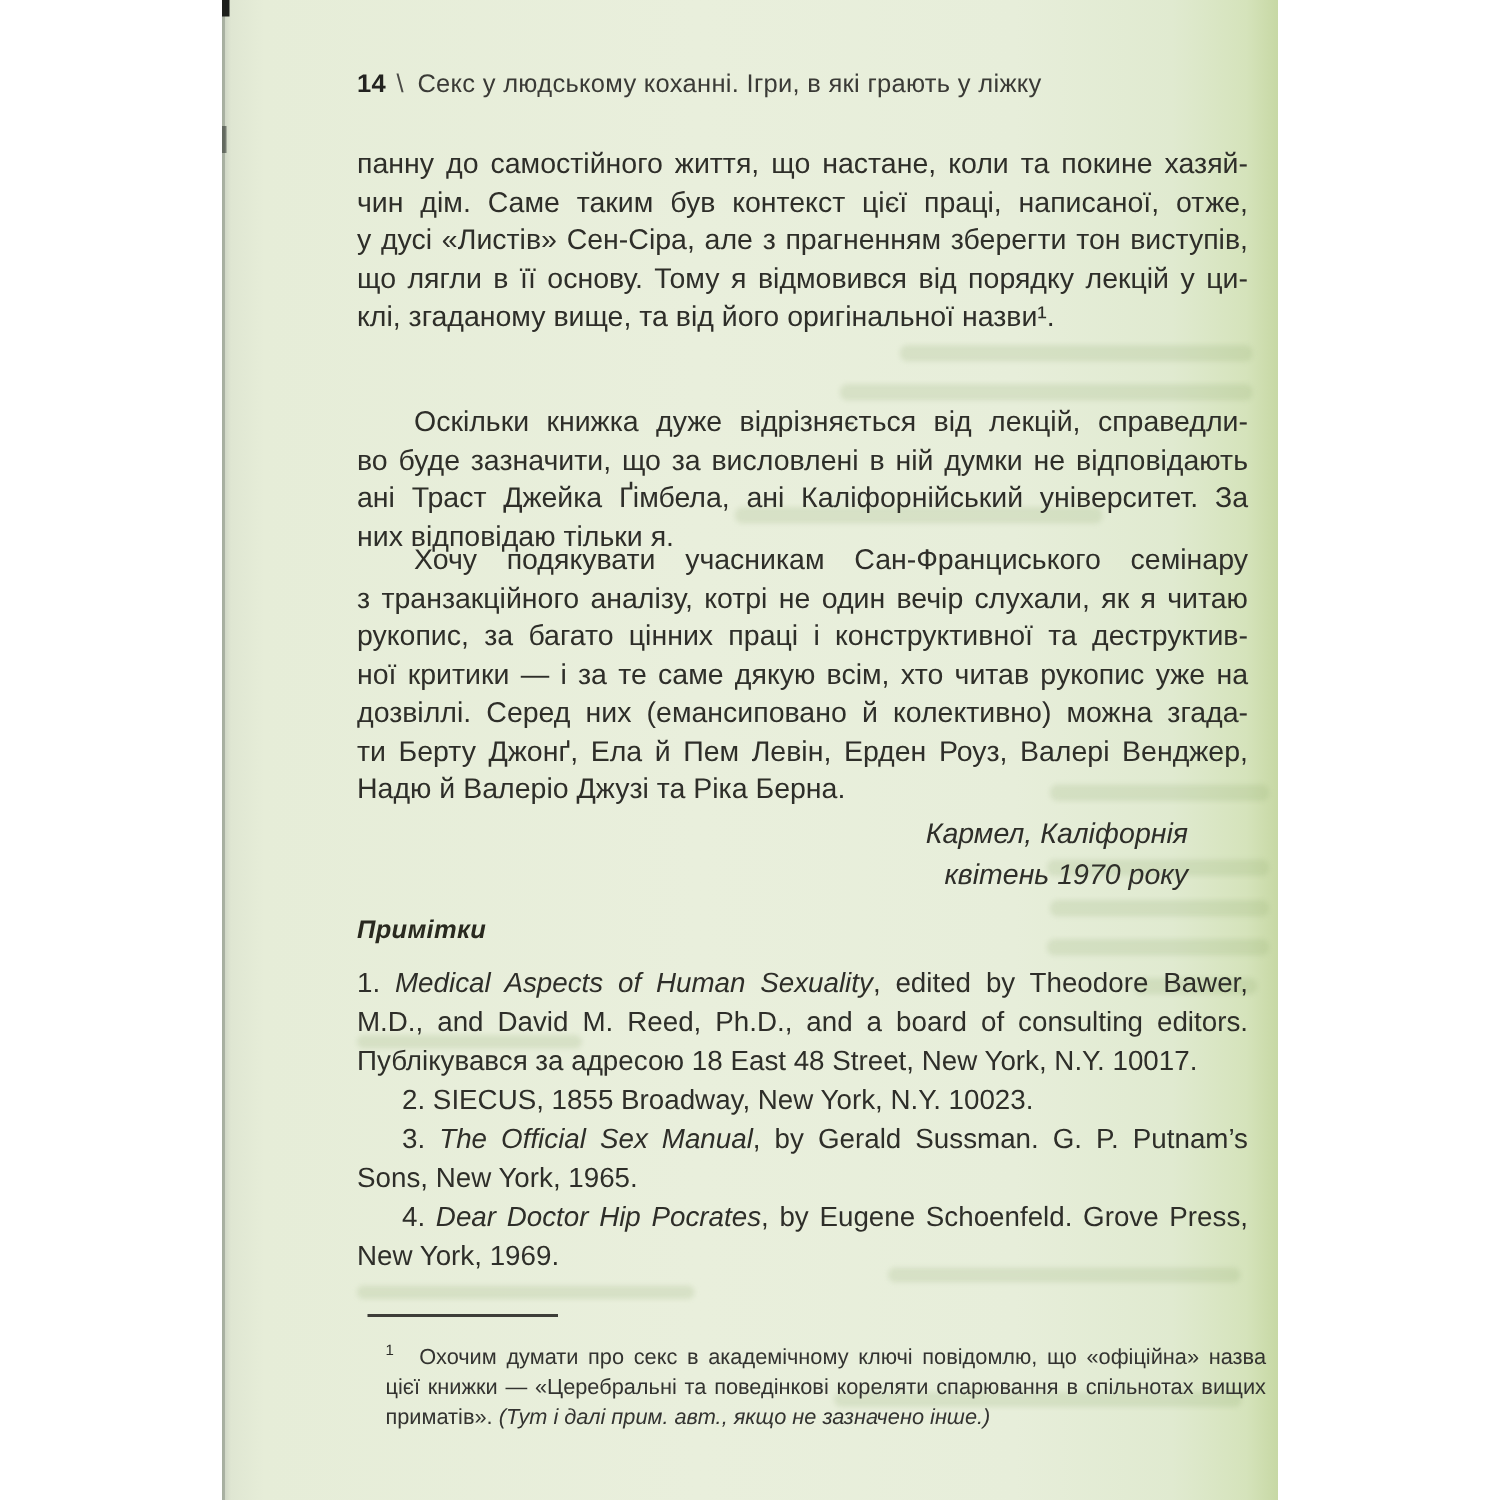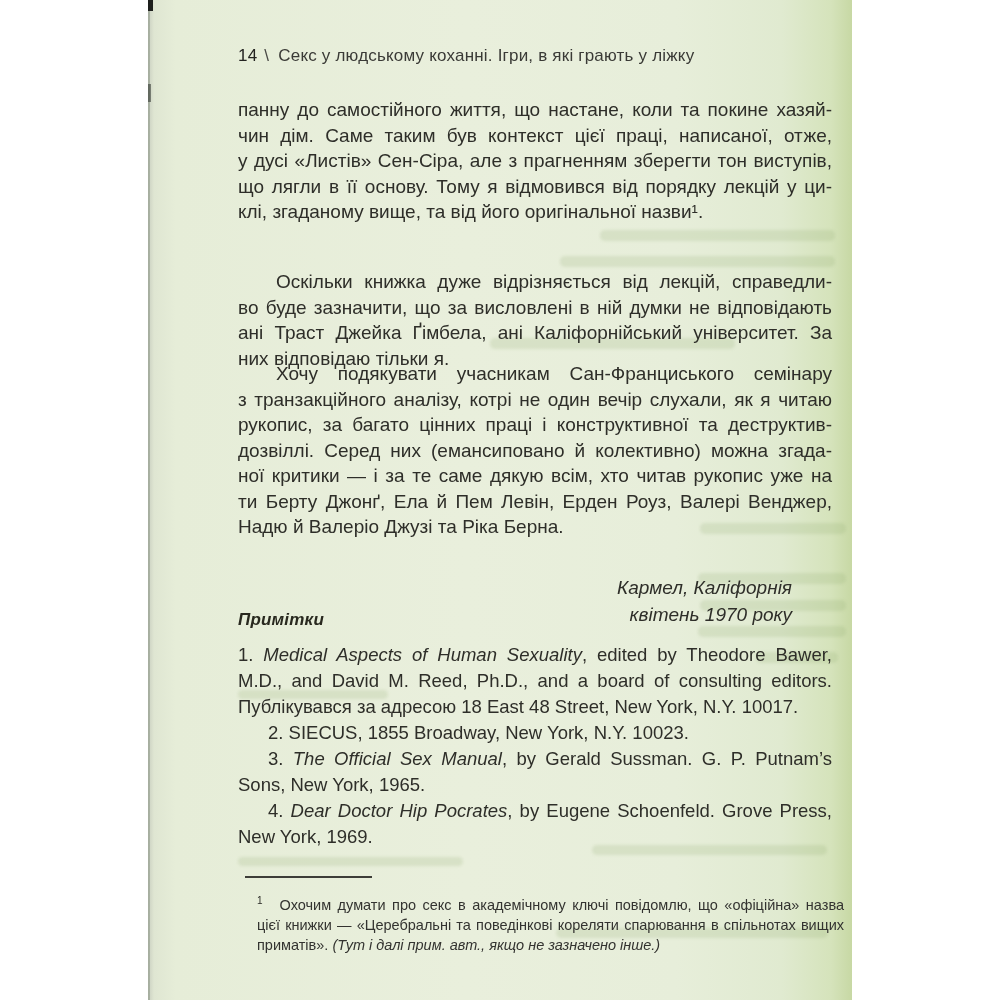--- a/index.html
+++ b/index.html
@@ -36,36 +36,36 @@
   .notch-mid {
     position: absolute; left: 0; top: 84px; width: 3px; height: 18px;
     background: rgba(42, 48, 42, 0.55);
   }
   
   .running-header {
     position: absolute; left: 90px; top: 46px; width: 594px;
     font-size: 17px; color: #3a3a36; letter-spacing: 0.2px;
     white-space: nowrap;
   }
-  .running-header .pagenum { font-weight: normal; color: #232320; }
+  .running-header .pagenum { font-weight: bold; color: #232320; }
   .running-header .sep { margin: 0 9px 0 7px; color: #4a4a46; }
   
   .textcol {
     position: absolute; left: 90px; width: 594px;
     font-size: 19px; line-height: 25.5px; color: #2e2e29;
   }
   .bline { text-align: justify; text-align-last: justify; }
   .bline.lastline { text-align-last: left; }
   .bline.first-indent { text-indent: 38px; }
   #para1 { top: 97px; }
   #para2 { top: 269px; }
   #para3 { top: 361px; }
   
   .signature {
-    position: absolute; left: 90px; top: 574px; width: 554px;
+    position: absolute; left: 90px; top: 543px; width: 554px;
     font-size: 19px; line-height: 27px;
     font-style: italic; text-align: right; color: #2e2e29;
   }
   
   .notes-heading {
     position: absolute; left: 90px; top: 610px;
     margin: 0; font-size: 17px; font-weight: bold; font-style: italic;
     color: #29291f; letter-spacing: 0.2px;
   }
   .notes {
@@ -146,22 +146,22 @@
       <div class="bline first-indent">Оскільки книжка дуже відрізняється від лекцій, справедли-</div>
       <div class="bline">во буде зазначити, що за висловлені в ній думки не відповідають</div>
       <div class="bline">ані Траст Джейка Ґімбела, ані Каліфорнійський університет. За</div>
       <div class="bline lastline">них відповідаю тільки я.</div>
     </div>
 
     <div class="textcol" id="para3">
       <div class="bline first-indent">Хочу подякувати учасникам Сан-Франциського семінару</div>
       <div class="bline">з транзакційного аналізу, котрі не один вечір слухали, як я читаю</div>
       <div class="bline">рукопис, за багато цінних праці і конструктивної та деструктив-</div>
+      <div class="bline">ної критики — і за те саме дякую всім, хто читав рукопис уже на</div>
       <div class="bline">дозвіллі. Серед них (емансиповано й колективно) можна згада-</div>
-      <div class="bline">ної критики — і за те саме дякую всім, хто читав рукопис уже на</div>
       <div class="bline">ти Берту Джонґ, Ела й Пем Левін, Ерден Роуз, Валері Венджер,</div>
       <div class="bline lastline">Надю й Валеріо Джузі та Ріка Берна.</div>
     </div>
 
     <div class="signature">
       <div>Кармел, Каліфорнія</div>
       <div>квітень 1970 року</div>
     </div>
 
     <h2 class="notes-heading">Примітки</h2>

